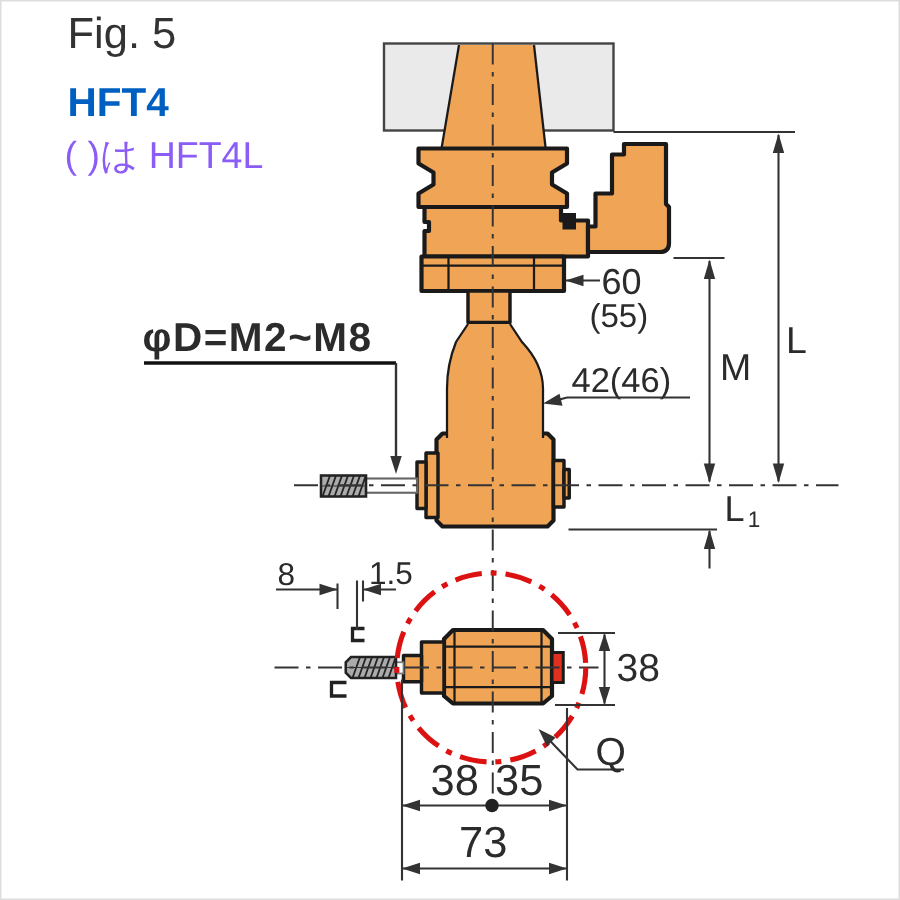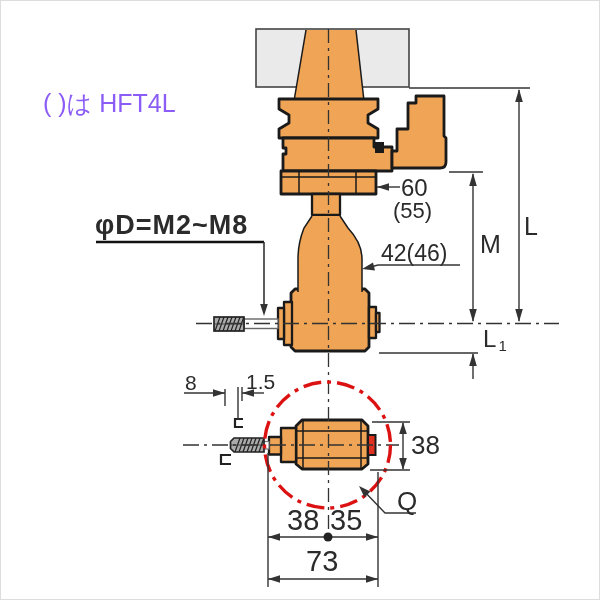--- a/index.html
+++ b/index.html
@@ -15,20 +15,22 @@
   .part-thin{fill:#F0A455;stroke:#1A1A1A;stroke-width:2.3;stroke-linejoin:round;}
   .inner{stroke:#1A1A1A;stroke-width:1.5;fill:none;}
   .dim{stroke:#333;stroke-width:1.4;fill:none;}
   .dimfill{fill:#333;stroke:none;}
   .cl{stroke:#333;stroke-width:1.3;fill:none;}
 </style>
 </head>
 <body>
 
 <div class="page">
+  <div class="hdr-fig">Fig. 5</div>
+  <div class="hdr-model">HFT4</div>
   <div class="hdr-note">( )は HFT4L</div>
 
   <svg width="600" height="600" viewBox="0 0 600 600">
 
     <rect x="255" y="28" width="153" height="58" fill="#EAEAEA" stroke="#444" stroke-width="1.6"></rect>
 
     <g>
       <polygon points="305,29 355,29 363,100 293,100" fill="#F0A455"></polygon>
       <path d="M305,29 L293,100" class="inner" stroke-width="2.6"></path>
       <path d="M355,29 L363,100" class="inner" stroke-width="2.6"></path>

